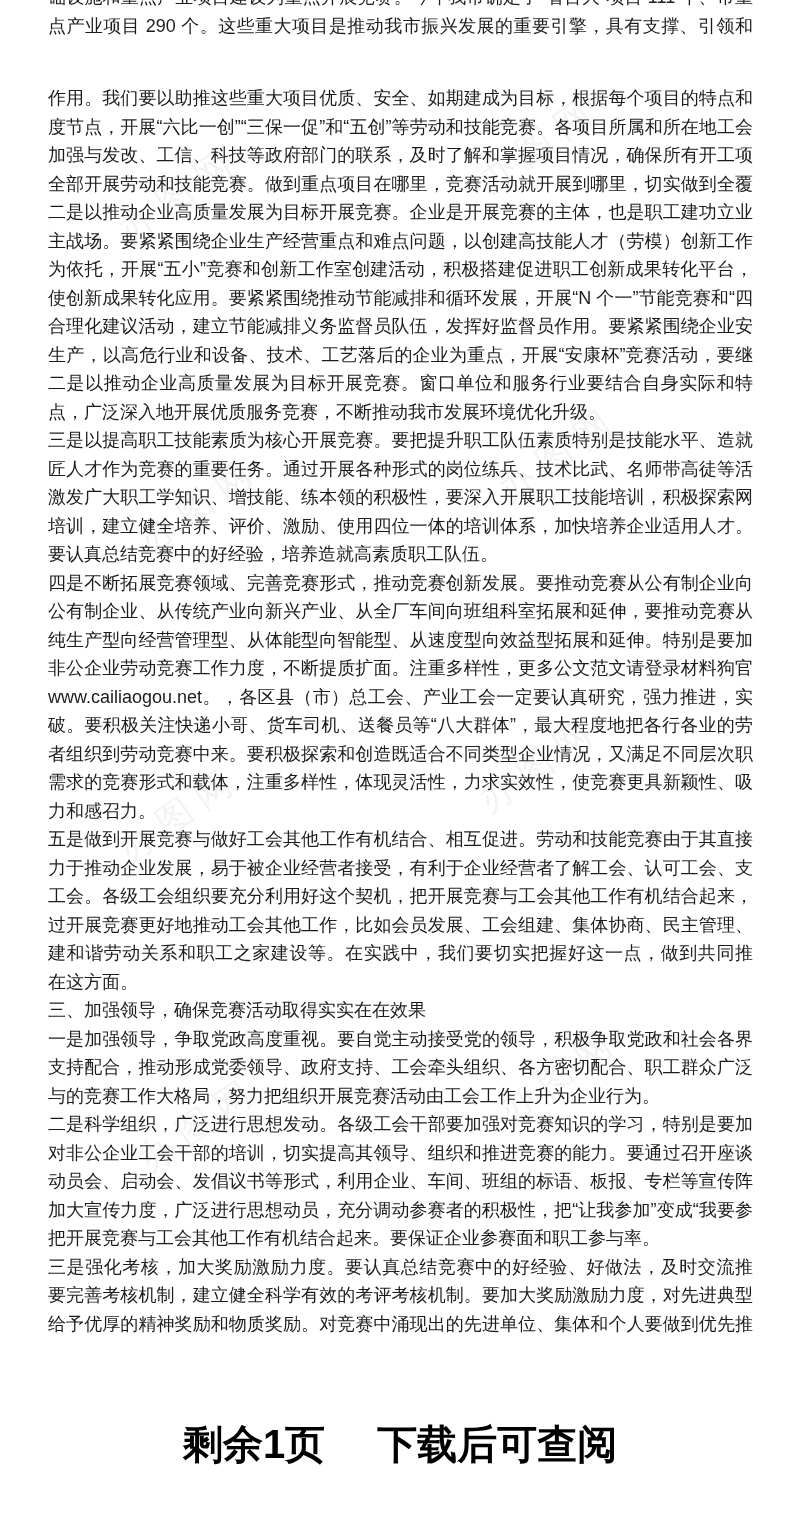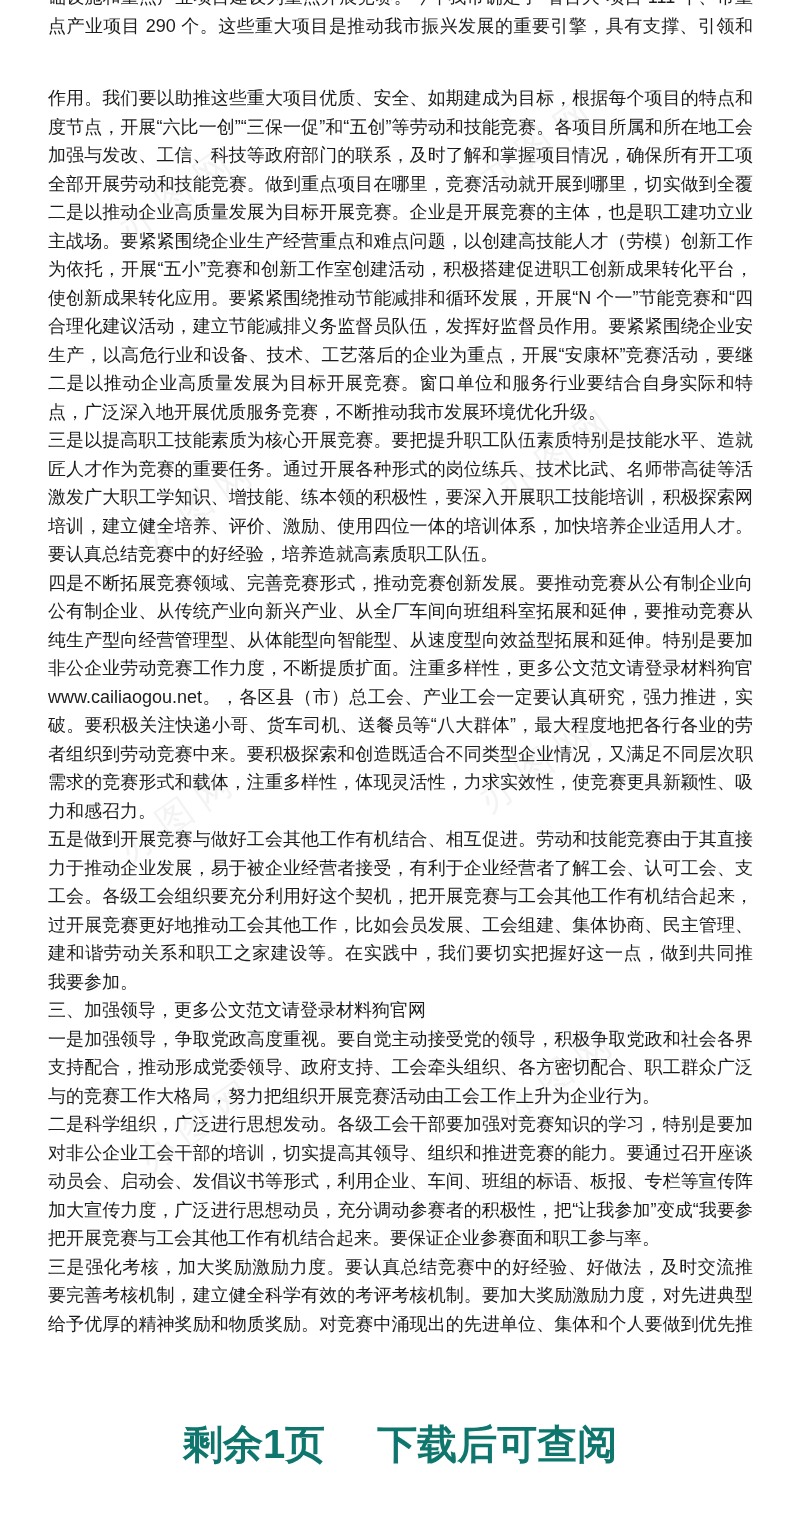--- a/index.html
+++ b/index.html
@@ -61,21 +61,21 @@
     margin-top: 44px;
   }
   
   .footer {
     position: absolute;
     left: 0;
     top: 1420px;
     width: 800px;
     text-align: center;
     z-index: 1;
-    color: #0f766e;
+    color: #000000;
     font-weight: 700;
     font-size: 40px;
     line-height: 48px;
     white-space: nowrap;
   }
   .footer .seg-gap {
     display: inline-block;
     width: 52px;
   }
 </style>
@@ -123,22 +123,22 @@
       <div class="doc-line full">www.cailiaogou.net。，各区县（市）总工会、产业工会一定要认真研究，强力推进，实现突</div>
       <div class="doc-line full">破。要积极关注快递小哥、货车司机、送餐员等“八大群体”，最大程度地把各行各业的劳动</div>
       <div class="doc-line full">者组织到劳动竞赛中来。要积极探索和创造既适合不同类型企业情况，又满足不同层次职工</div>
       <div class="doc-line full">需求的竞赛形式和载体，注重多样性，体现灵活性，力求实效性，使竞赛更具新颖性、吸引</div>
       <div class="doc-line">力和感召力。</div>
       <div class="doc-line full">五是做到开展竞赛与做好工会其他工作有机结合、相互促进。劳动和技能竞赛由于其直接着</div>
       <div class="doc-line full">力于推动企业发展，易于被企业经营者接受，有利于企业经营者了解工会、认可工会、支持</div>
       <div class="doc-line full">工会。各级工会组织要充分利用好这个契机，把开展竞赛与工会其他工作有机结合起来，通</div>
       <div class="doc-line full">过开展竞赛更好地推动工会其他工作，比如会员发展、工会组建、集体协商、民主管理、构</div>
       <div class="doc-line full">建和谐劳动关系和职工之家建设等。在实践中，我们要切实把握好这一点，做到共同推进，</div>
-      <div class="doc-line">我要参加。</div>
-      <div class="doc-line">三、加强领导，更多公文范文请登录材料狗官网</div>
+      <div class="doc-line">在这方面。</div>
+      <div class="doc-line">三、加强领导，确保竞赛活动取得实实在在效果</div>
       <div class="doc-line full">一是加强领导，争取党政高度重视。要自觉主动接受党的领导，积极争取党政和社会各界的</div>
       <div class="doc-line full">支持配合，推动形成党委领导、政府支持、工会牵头组织、各方密切配合、职工群众广泛参</div>
       <div class="doc-line">与的竞赛工作大格局，努力把组织开展竞赛活动由工会工作上升为企业行为。</div>
       <div class="doc-line full">二是科学组织，广泛进行思想发动。各级工会干部要加强对竞赛知识的学习，特别是要加强</div>
       <div class="doc-line full">对非公企业工会干部的培训，切实提高其领导、组织和推进竞赛的能力。要通过召开座谈会、</div>
       <div class="doc-line full">动员会、启动会、发倡议书等形式，利用企业、车间、班组的标语、板报、专栏等宣传阵地</div>
       <div class="doc-line full">加大宣传力度，广泛进行思想动员，充分调动参赛者的积极性，把“让我参加”变成“我要参加”，</div>
       <div class="doc-line">把开展竞赛与工会其他工作有机结合起来。要保证企业参赛面和职工参与率。</div>
       <div class="doc-line full">三是强化考核，加大奖励激励力度。要认真总结竞赛中的好经验、好做法，及时交流推广。</div>
       <div class="doc-line full">要完善考核机制，建立健全科学有效的考评考核机制。要加大奖励激励力度，对先进典型要</div>

